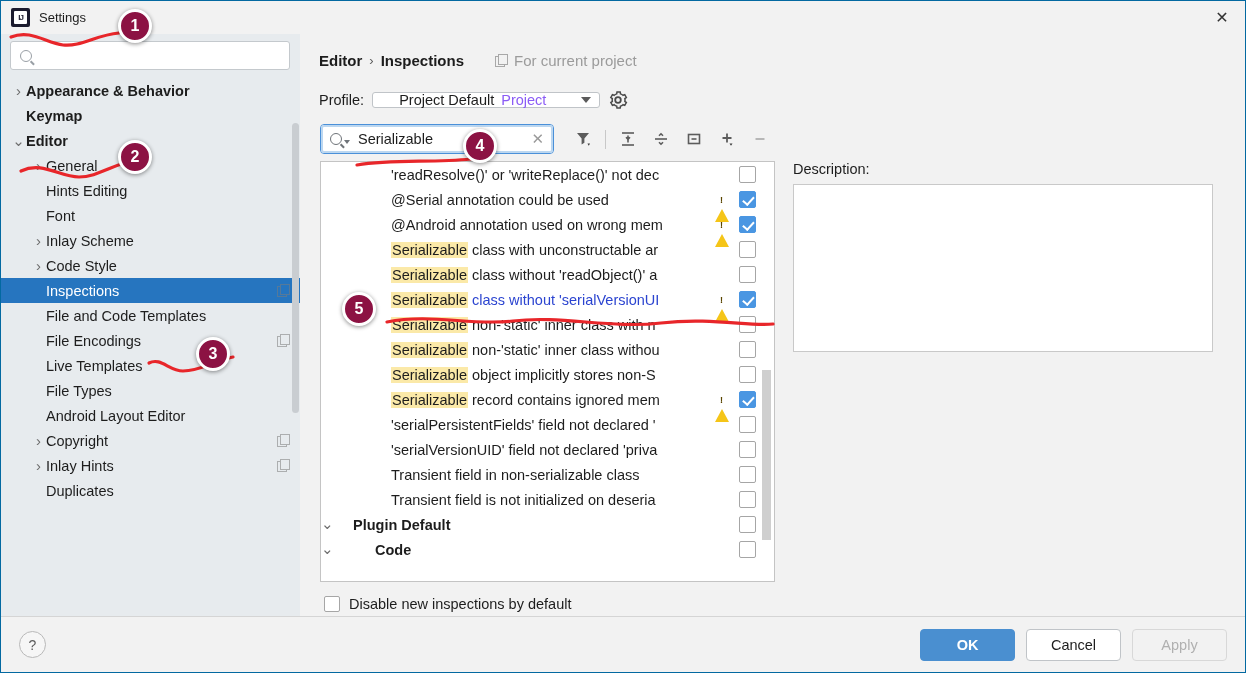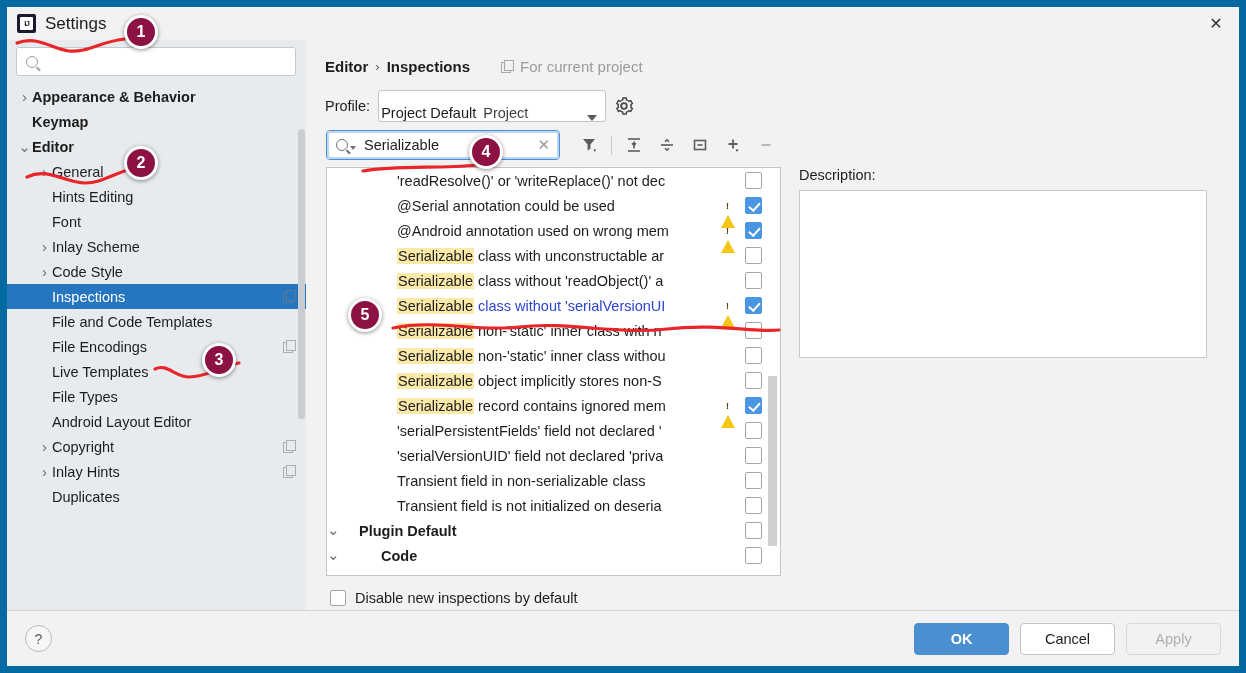--- a/index.html
+++ b/index.html
@@ -11,21 +11,21 @@
     color:#1d1d1d;
     background:#f2f2f2;
     overflow:hidden;
     position:relative;
   }
 
   
   #window {
     position:absolute; inset:0;
     background:#f2f2f2;
-    border:7px solid #0369a1;
+    border:1px solid #0369a1;
     display:flex; flex-direction:column;
   }
 
   
   #titlebar {
     height:33px; flex:0 0 33px;
     background:#f2f2f2;
     display:flex; align-items:center;
     padding-left:10px;
     position:relative;
@@ -38,21 +38,21 @@
     color:#fff; font-size:9px; font-weight:bold;
     font-family:"Liberation Sans", sans-serif;
     letter-spacing:-1px;
     margin-right:9px;
   }
   #app-icon .ij-inner{
     background:#fff; color:#1b1b2e; width:13px;height:13px;
     display:flex;align-items:center;justify-content:center;
     font-size:8px;line-height:1;border-radius:1px;
   }
-  #window-title { font-size:17px; color:#1d1d1d; }
+  #window-title { font-size:13px; color:#1d1d1d; }
   #close-btn {
     position:absolute; right:0; top:0;
     width:46px; height:32px;
     display:flex; align-items:center; justify-content:center;
     font-size:16px; color:#333; cursor:pointer;
   }
 
   
   #body { flex:1 1 auto; display:flex; min-height:0; }
 
@@ -152,27 +152,27 @@
     content:""; position:absolute; left:3px; top:0; width:8px;height:9px;
     border:1.3px solid #a8a8a8; background:#f2f2f2;
   }
 
   #profile-row {
     display:flex; align-items:center; gap:8px;
     padding:14px 0 0 19px; height:42px;
   }
   #profile-label{ font-size:14.5px; }
   #profile-combo{
-    width:228px; height:32px; background:#fff;
+    width:228px; height:16px; background:#fff;
     border:1px solid #c0c4c8; border-radius:3px;
-    display:flex; align-items:flex-end; padding:0 8px 0 2px;
+    display:flex; align-items:center; padding:0 8px 0 26px;
     cursor:pointer;
   }
   #profile-combo .pname{ font-size:14.5px; }
-  #profile-combo .pqual{ font-size:14.5px; color:#404040; margin-left:7px; }
+  #profile-combo .pqual{ font-size:14.5px; color:#8b5cf6; margin-left:7px; }
   #profile-combo .caret{
     margin-left:auto;
     width:0;height:0;border-left:5px solid transparent;
     border-right:5px solid transparent;border-top:6px solid #5a5a5a;
   }
   #gear {
     width:20px;height:20px;position:relative;cursor:pointer;
   }
 
   

